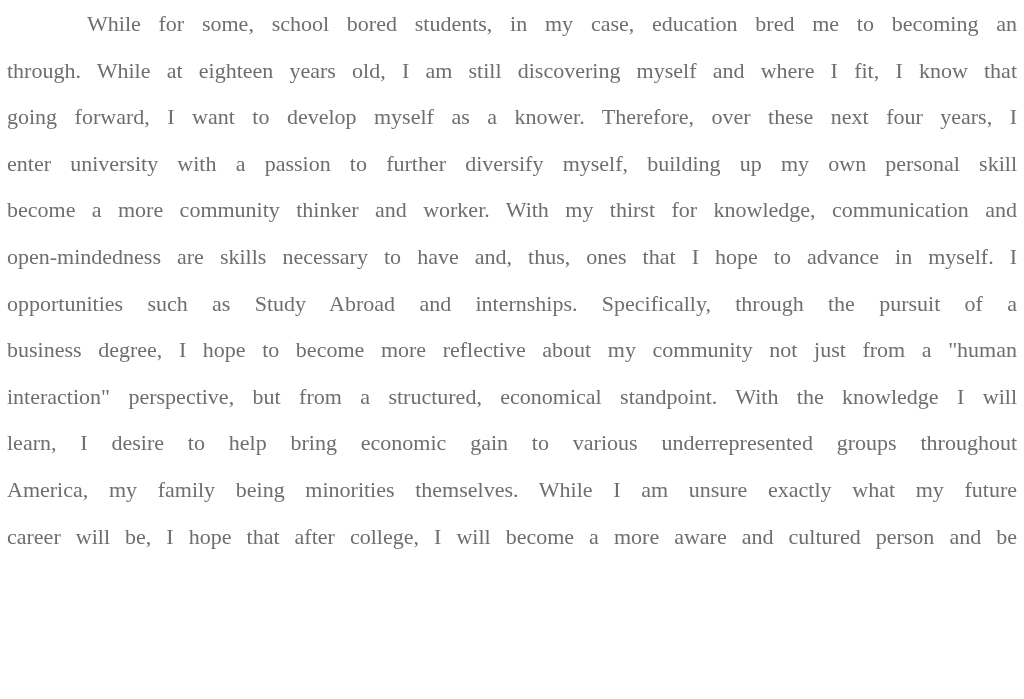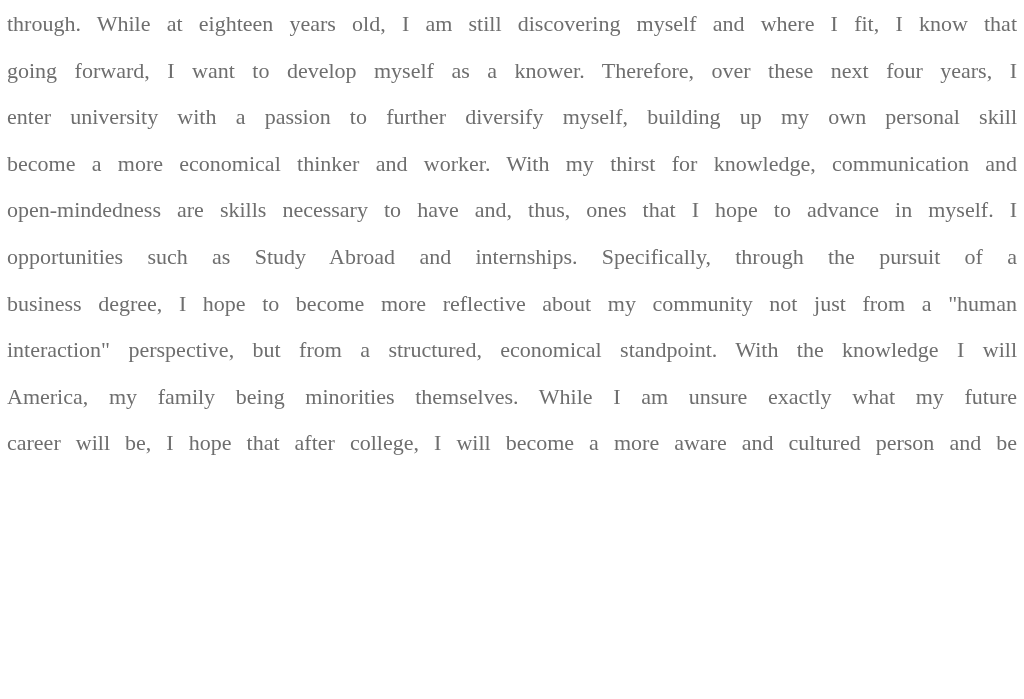--- a/index.html
+++ b/index.html
@@ -34,24 +34,26 @@
   }
   .line.last {
     text-align-last: left;
   }
 </style>
 </head>
 <body>
 
 <div class="page">
   <div class="essay">
+    <div class="line j indent">While for some, school bored students, in my case, education bred me to becoming an</div>
     <div class="line j">through. While at eighteen years old, I am still discovering myself and where I fit, I know that</div>
     <div class="line j">going forward, I want to develop myself as a knower. Therefore, over these next four years, I</div>
     <div class="line j">enter university with a passion to further diversify myself, building up my own personal skill</div>
-    <div class="line j">become a more economical thinker and worker. With my thirst for knowledge, communication and</div>
+    <div class="line j">become a more community thinker and worker. With my thirst for knowledge, communication and</div>
     <div class="line j">open-mindedness are skills necessary to have and, thus, ones that I hope to advance in myself. I</div>
     <div class="line j">opportunities such as Study Abroad and internships. Specifically, through the pursuit of a</div>
     <div class="line j">business degree, I hope to become more reflective about my community not just from a "human</div>
     <div class="line j">interaction" perspective, but from a structured, economical standpoint. With the knowledge I will</div>
+    <div class="line j">learn, I desire to help bring economic gain to various underrepresented groups throughout</div>
     <div class="line j">America, my family being minorities themselves. While I am unsure exactly what my future</div>
     <div class="line j">career will be, I hope that after college, I will become a more aware and cultured person and be</div>
   </div>
 </div>
 
 </body></html>

